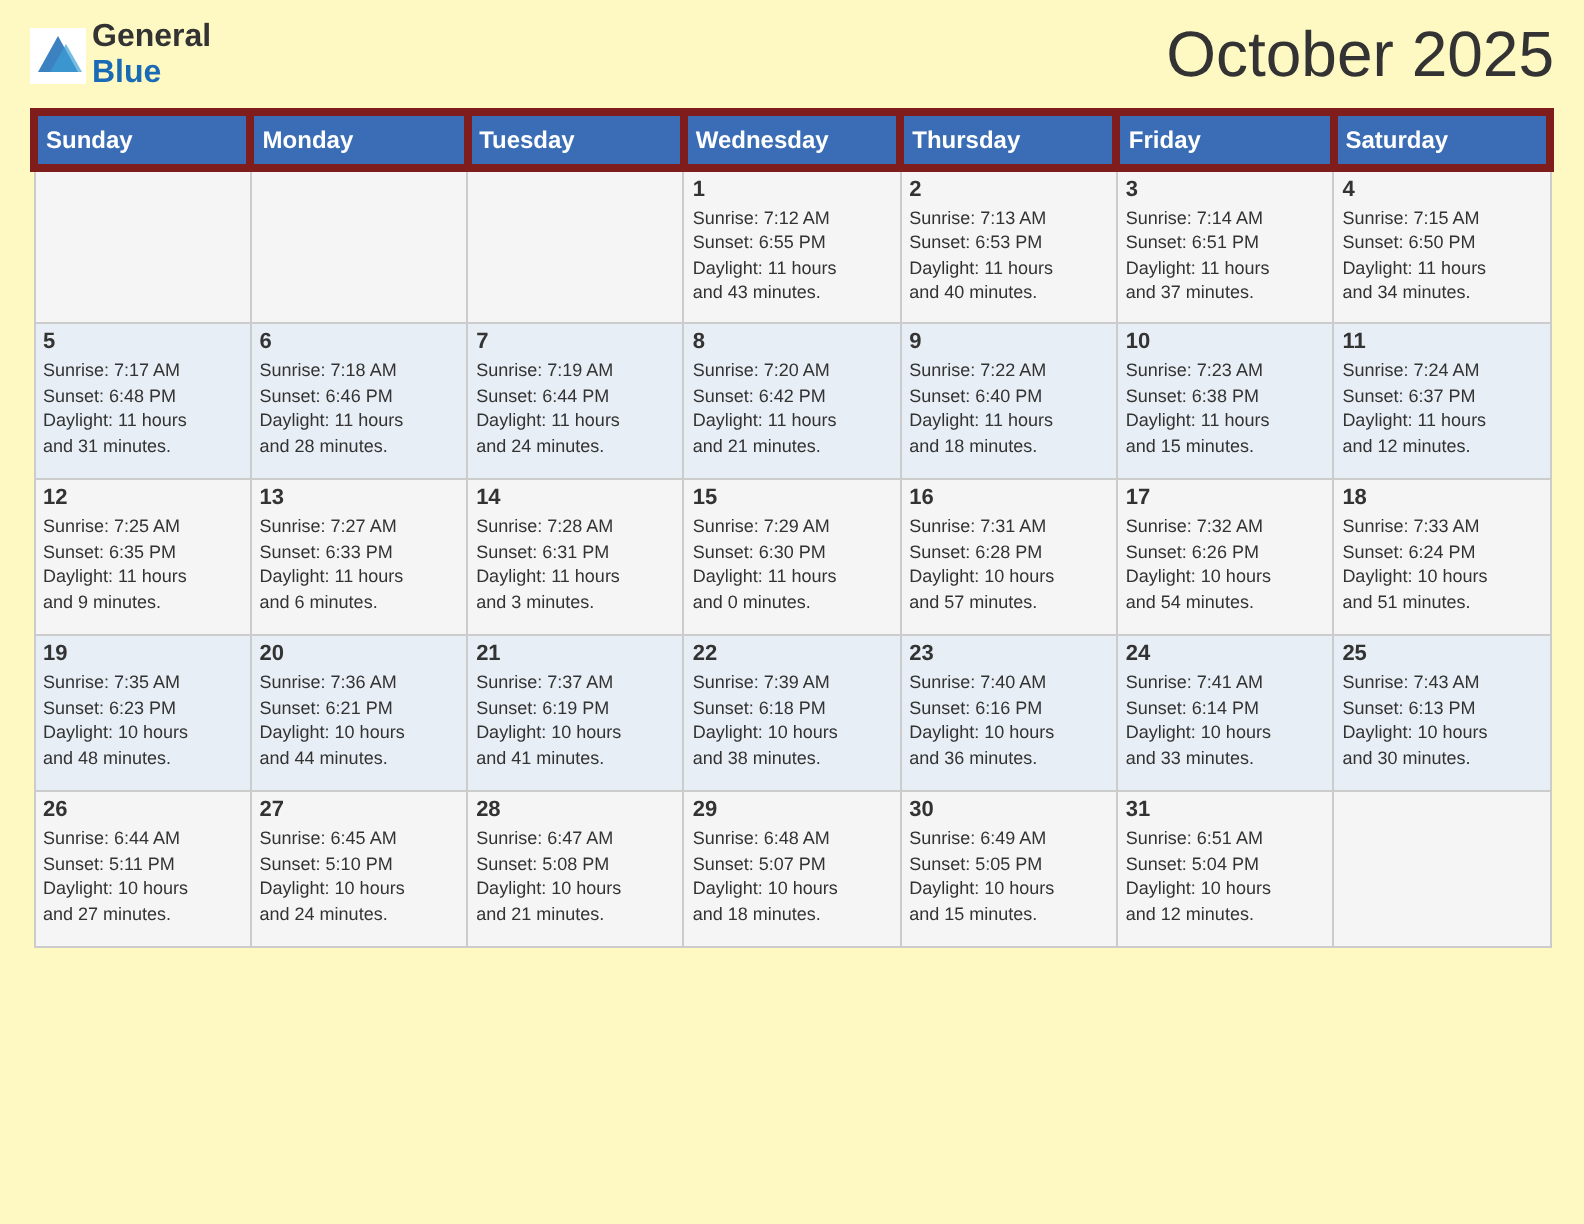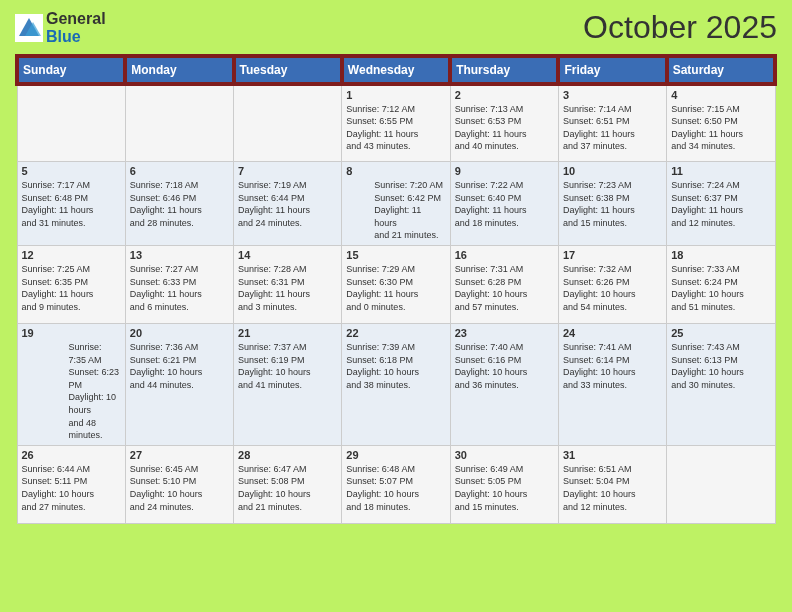--- a/index.html
+++ b/index.html
@@ -6,21 +6,21 @@
     body {
       font-family: Arial, sans-serif;
       background: #fff;
       width: 792px;
       height: 612px;
       overflow: hidden;
     }
     .page {
       width: 792px;
       height: 612px;
-      background: #bef264;
+      background: #fef9c3;
       padding: 10px 15px;
     }
     .header {
       display: flex;
       justify-content: space-between;
       align-items: flex-start;
       margin-bottom: 8px;
     }
     .logo {
       display: flex;
@@ -181,21 +181,21 @@
           </td>
           <td>
             <span class="day-num">7</span>
             <div class="day-info" style="white-space: pre-line;">Sunrise: 7:19 AM
 Sunset: 6:44 PM
 Daylight: 11 hours
 and 24 minutes.</div>
           </td>
           <td>
             <span class="day-num">8</span>
-            <div class="day-info" style="white-space: pre-line; margin-left: 28px;">Sunrise: 7:20 AM
+            <div class="day-info" style="white-space: pre-line;">Sunrise: 7:20 AM
 Sunset: 6:42 PM
 Daylight: 11 hours
 and 21 minutes.</div>
           </td>
           <td>
             <span class="day-num">9</span>
             <div class="day-info" style="white-space: pre-line;">Sunrise: 7:22 AM
 Sunset: 6:40 PM
 Daylight: 11 hours
 and 18 minutes.</div>
@@ -262,21 +262,21 @@
             <span class="day-num">18</span>
             <div class="day-info" style="white-space: pre-line;">Sunrise: 7:33 AM
 Sunset: 6:24 PM
 Daylight: 10 hours
 and 51 minutes.</div>
           </td>
         </tr>
         <tr>
           <td>
             <span class="day-num">19</span>
-            <div class="day-info" style="white-space: pre-line; margin-left: 47px;">Sunrise: 7:35 AM
+            <div class="day-info" style="white-space: pre-line;">Sunrise: 7:35 AM
 Sunset: 6:23 PM
 Daylight: 10 hours
 and 48 minutes.</div>
           </td>
           <td>
             <span class="day-num">20</span>
             <div class="day-info" style="white-space: pre-line;">Sunrise: 7:36 AM
 Sunset: 6:21 PM
 Daylight: 10 hours
 and 44 minutes.</div>

